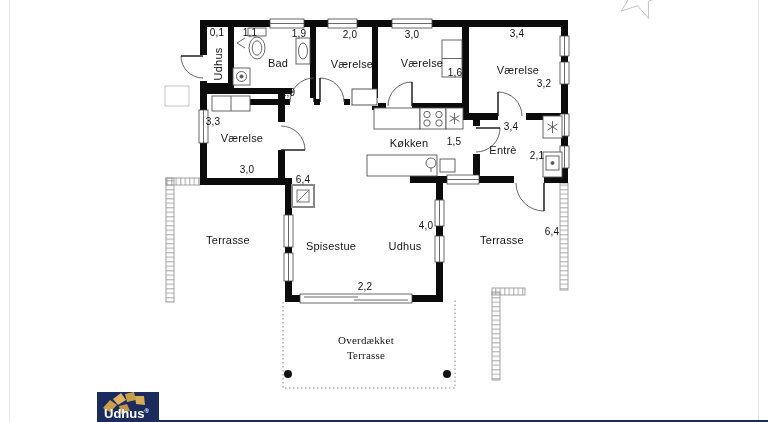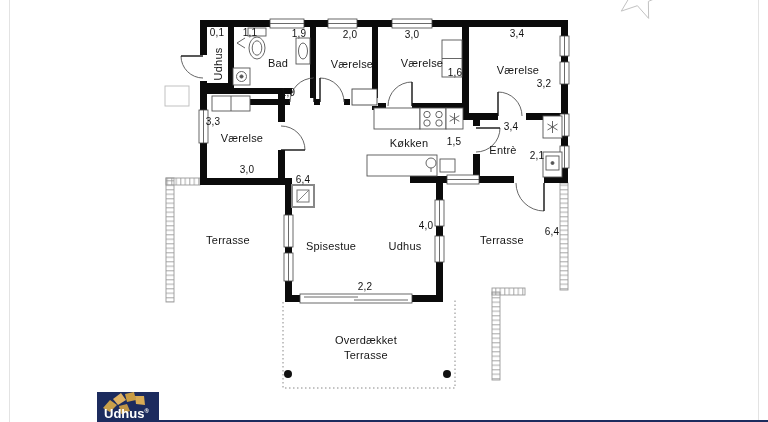--- a/index.html
+++ b/index.html
@@ -3,21 +3,21 @@
 <meta charset="utf-8">
 <style>
   html,body{margin:0;padding:0;background:#fff;}
   .stage{position:relative;width:768px;height:422px;background:#fff;overflow:hidden;
          font-family:"Liberation Sans",sans-serif;}
   .plan-svg{position:absolute;left:0;top:0;}
   .lbl{position:absolute;transform:translate(-50%,-50%);white-space:nowrap;
        font-size:10px;color:#111;letter-spacing:.2px;line-height:1;}
   .room{font-size:11px;color:#151515;}
   .rot{transform:translate(-50%,-50%) rotate(-90deg);}
-  .two-line{text-align:center;line-height:15px;}
+  .two-line{text-align:center;line-height:15px;font-family:Liberation Serif, serif;}
   .logo{position:absolute;left:97px;top:392px;width:62px;height:30px;background:#1c2b5e;overflow:hidden;}
   .logo-text{position:absolute;left:7px;top:14px;color:#fff;font-weight:bold;font-size:13px;letter-spacing:0;}
   .logo-text sup{font-size:6px;vertical-align:super;}
   .logo-line{position:absolute;left:159px;top:420px;width:609px;height:2px;background:#1c2b5e;}
   .edge-line{position:absolute;top:0;width:1px;height:422px;background:#e3e3e3;}
 </style>
 </head>
 <body>
 
 <div class="stage">

